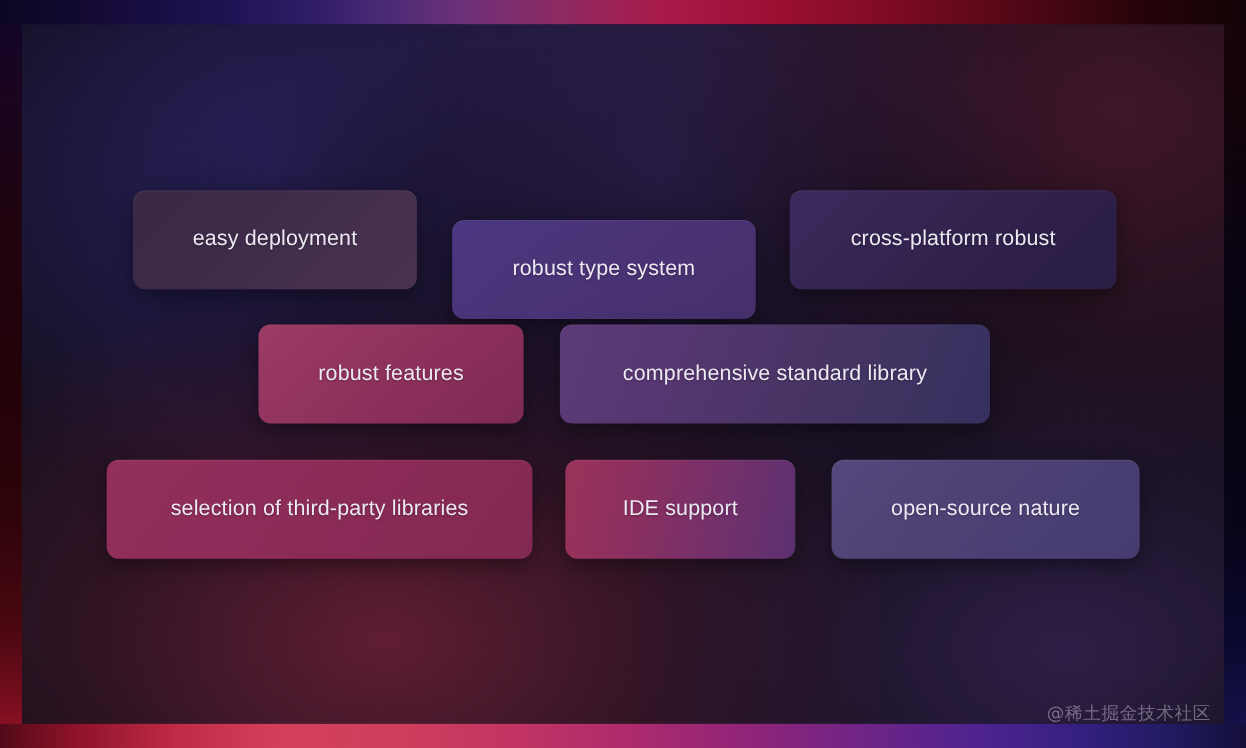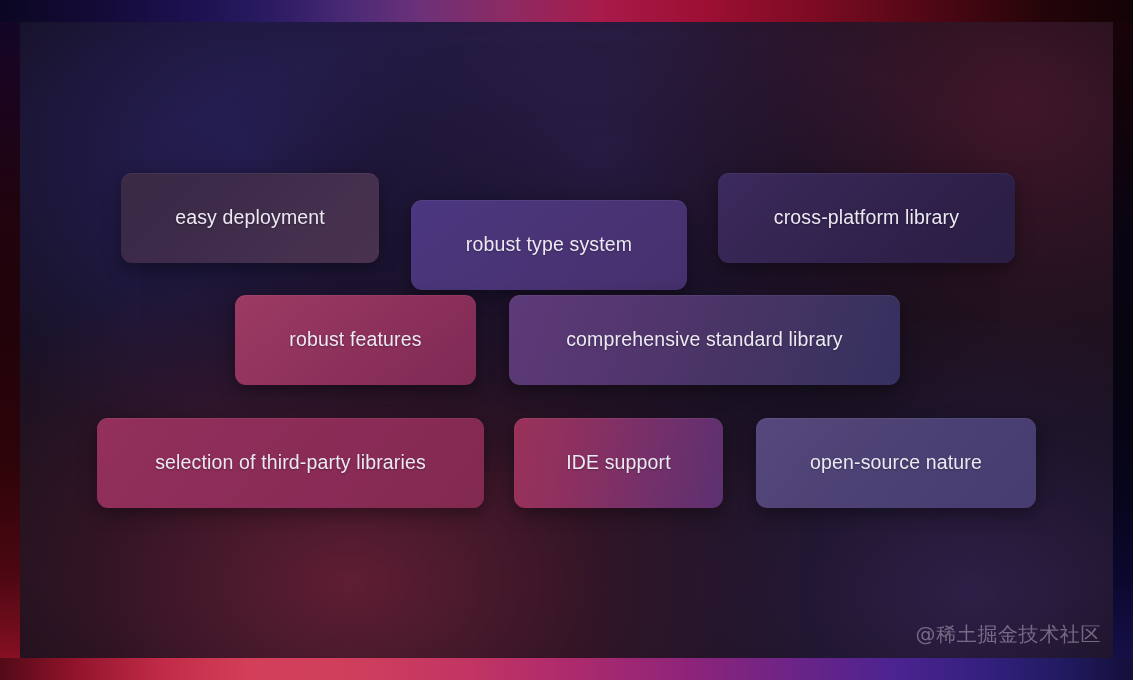--- a/index.html
+++ b/index.html
@@ -260,22 +260,22 @@
   }
   .c-open-source-nature {
     width: 280px;
     background: linear-gradient(130deg, #55487c 0%, #4f4376 34%, #4a3f72 68%, #463c6f 100%);
   }
 
   
   .watermark {
     position: absolute;
     right: 32px;
-    bottom: 32px;
-    font-size: 20px;
+    bottom: 20px;
+    font-size: 16px;
     color: rgba(196,186,206,0.50);
     letter-spacing: 0.6px;
     white-space: nowrap;
     z-index: 6;
     font-family: "DejaVu Sans", sans-serif;
   }
 </style>
 </head>
 <body>
 
@@ -300,21 +300,21 @@
     <div class="cards-layer">
 
       <div class="row row-1">
         <div class="card c-easy-deployment">
           <span class="card-label">easy deployment</span>
         </div>
         <div class="card c-robust-type-system">
           <span class="card-label">robust type system</span>
         </div>
         <div class="card c-cross-platform-nature">
-          <span class="card-label">cross-platform library</span>
+          <span class="card-label">cross-platform robust</span>
         </div>
       </div>
 
       <div class="row row-2">
         <div class="card c-robust-features">
           <span class="card-label">robust features</span>
         </div>
         <div class="card c-comprehensive-standard-library">
           <span class="card-label">comprehensive standard library</span>
         </div>

